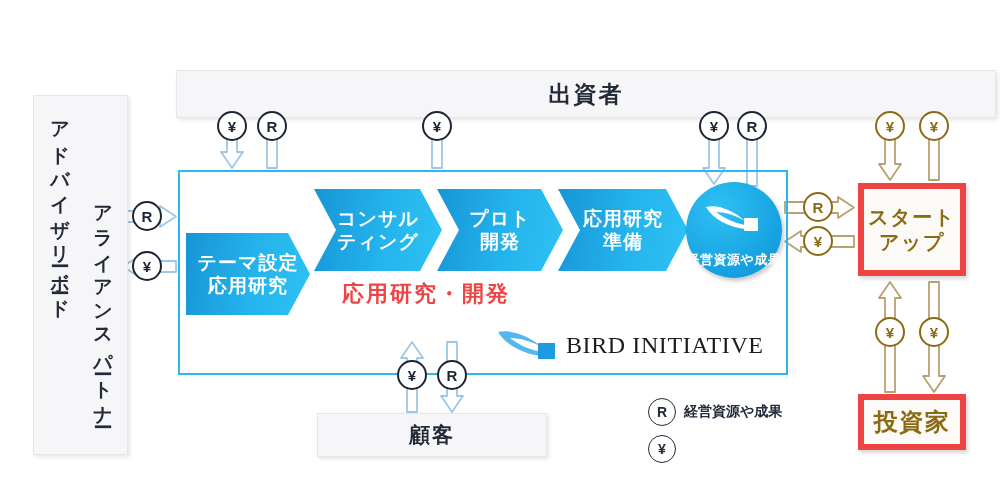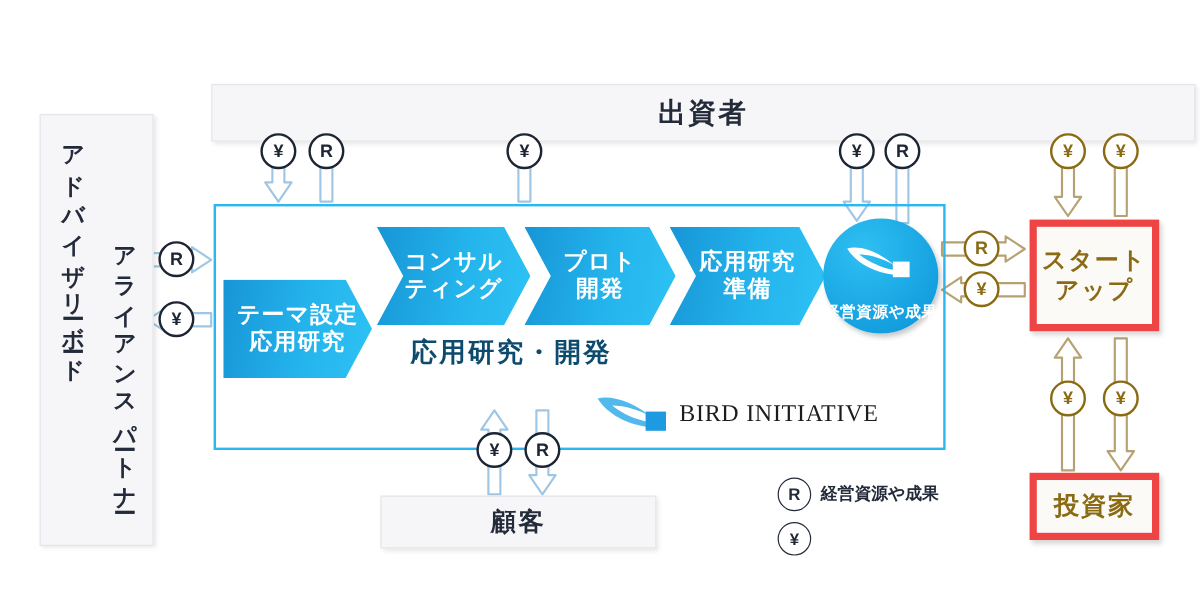--- a/index.html
+++ b/index.html
@@ -72,36 +72,36 @@
     left:686px;top:182px;width:96px;height:96px;border-radius:50%;
     background:radial-gradient(circle at 35% 28%, #2fc0f2 0%, #15a0e0 70%, #0d93d6 100%);
     box-shadow:2px 3px 4px rgba(0,0,0,.22);
     display:flex;flex-direction:column;align-items:center;justify-content:flex-end;
     padding-bottom:9px;box-sizing:border-box;
   }
   #carveout-label{color:#fff;font-size:13px;font-weight:700;letter-spacing:.5px;}
   #carveout-bird{position:absolute;left:18px;top:20px;width:60px;height:34px;}
 
   
-  #rnd-caption{left:342px;top:279px;font-size:22px;font-weight:700;color:#0c4a6e;letter-spacing:2px;}
+  #rnd-caption{left:342px;top:279px;font-size:22px;font-weight:700;color:#ef4444;letter-spacing:2px;}
 
   
   #bird-logo{left:497px;top:325px;width:215px;height:40px;display:flex;align-items:center;gap:7px;}
   #bird-logo-mark{width:62px;height:34px;flex:0 0 auto;}
-  #bird-logo-text{font-family:"Liberation Serif","DejaVu Serif",serif;font-size:20px;color:#1c1c20;letter-spacing:.6px;white-space:nowrap;}
+  #bird-logo-text{font-family:"Liberation Serif","DejaVu Serif",serif;font-size:24px;color:#1c1c20;letter-spacing:.6px;white-space:nowrap;}
 
   
   .goldbox{
     background:#fbfaf7;border:6px solid #ef4444;
     box-shadow:2px 3px 4px rgba(0,0,0,.16);box-sizing:border-box;
     display:flex;align-items:center;justify-content:center;text-align:center;
     color:#8a6a13;font-weight:700;letter-spacing:1.5px;line-height:1.25;
   }
   #startup-box{left:858px;top:183px;width:108px;height:93px;font-size:20px;}
-  #investor-box{left:858px;top:394px;width:108px;height:56px;font-size:21px;}
+  #investor-box{left:858px;top:394px;width:108px;height:56px;font-size:24px;}
 
   
   #legend{left:648px;top:398px;width:200px;}
   .legend-row{display:flex;align-items:center;gap:8px;margin-bottom:9px;}
   .legend-badge{
     width:26px;height:26px;border-radius:50%;border:1.8px solid #232a3a;
     display:flex;align-items:center;justify-content:center;
     font-size:14px;font-weight:700;color:#232a3a;background:#fff;flex:0 0 auto;
   }
   .legend-text{font-size:14px;color:#232a3a;font-weight:600;white-space:nowrap;}

